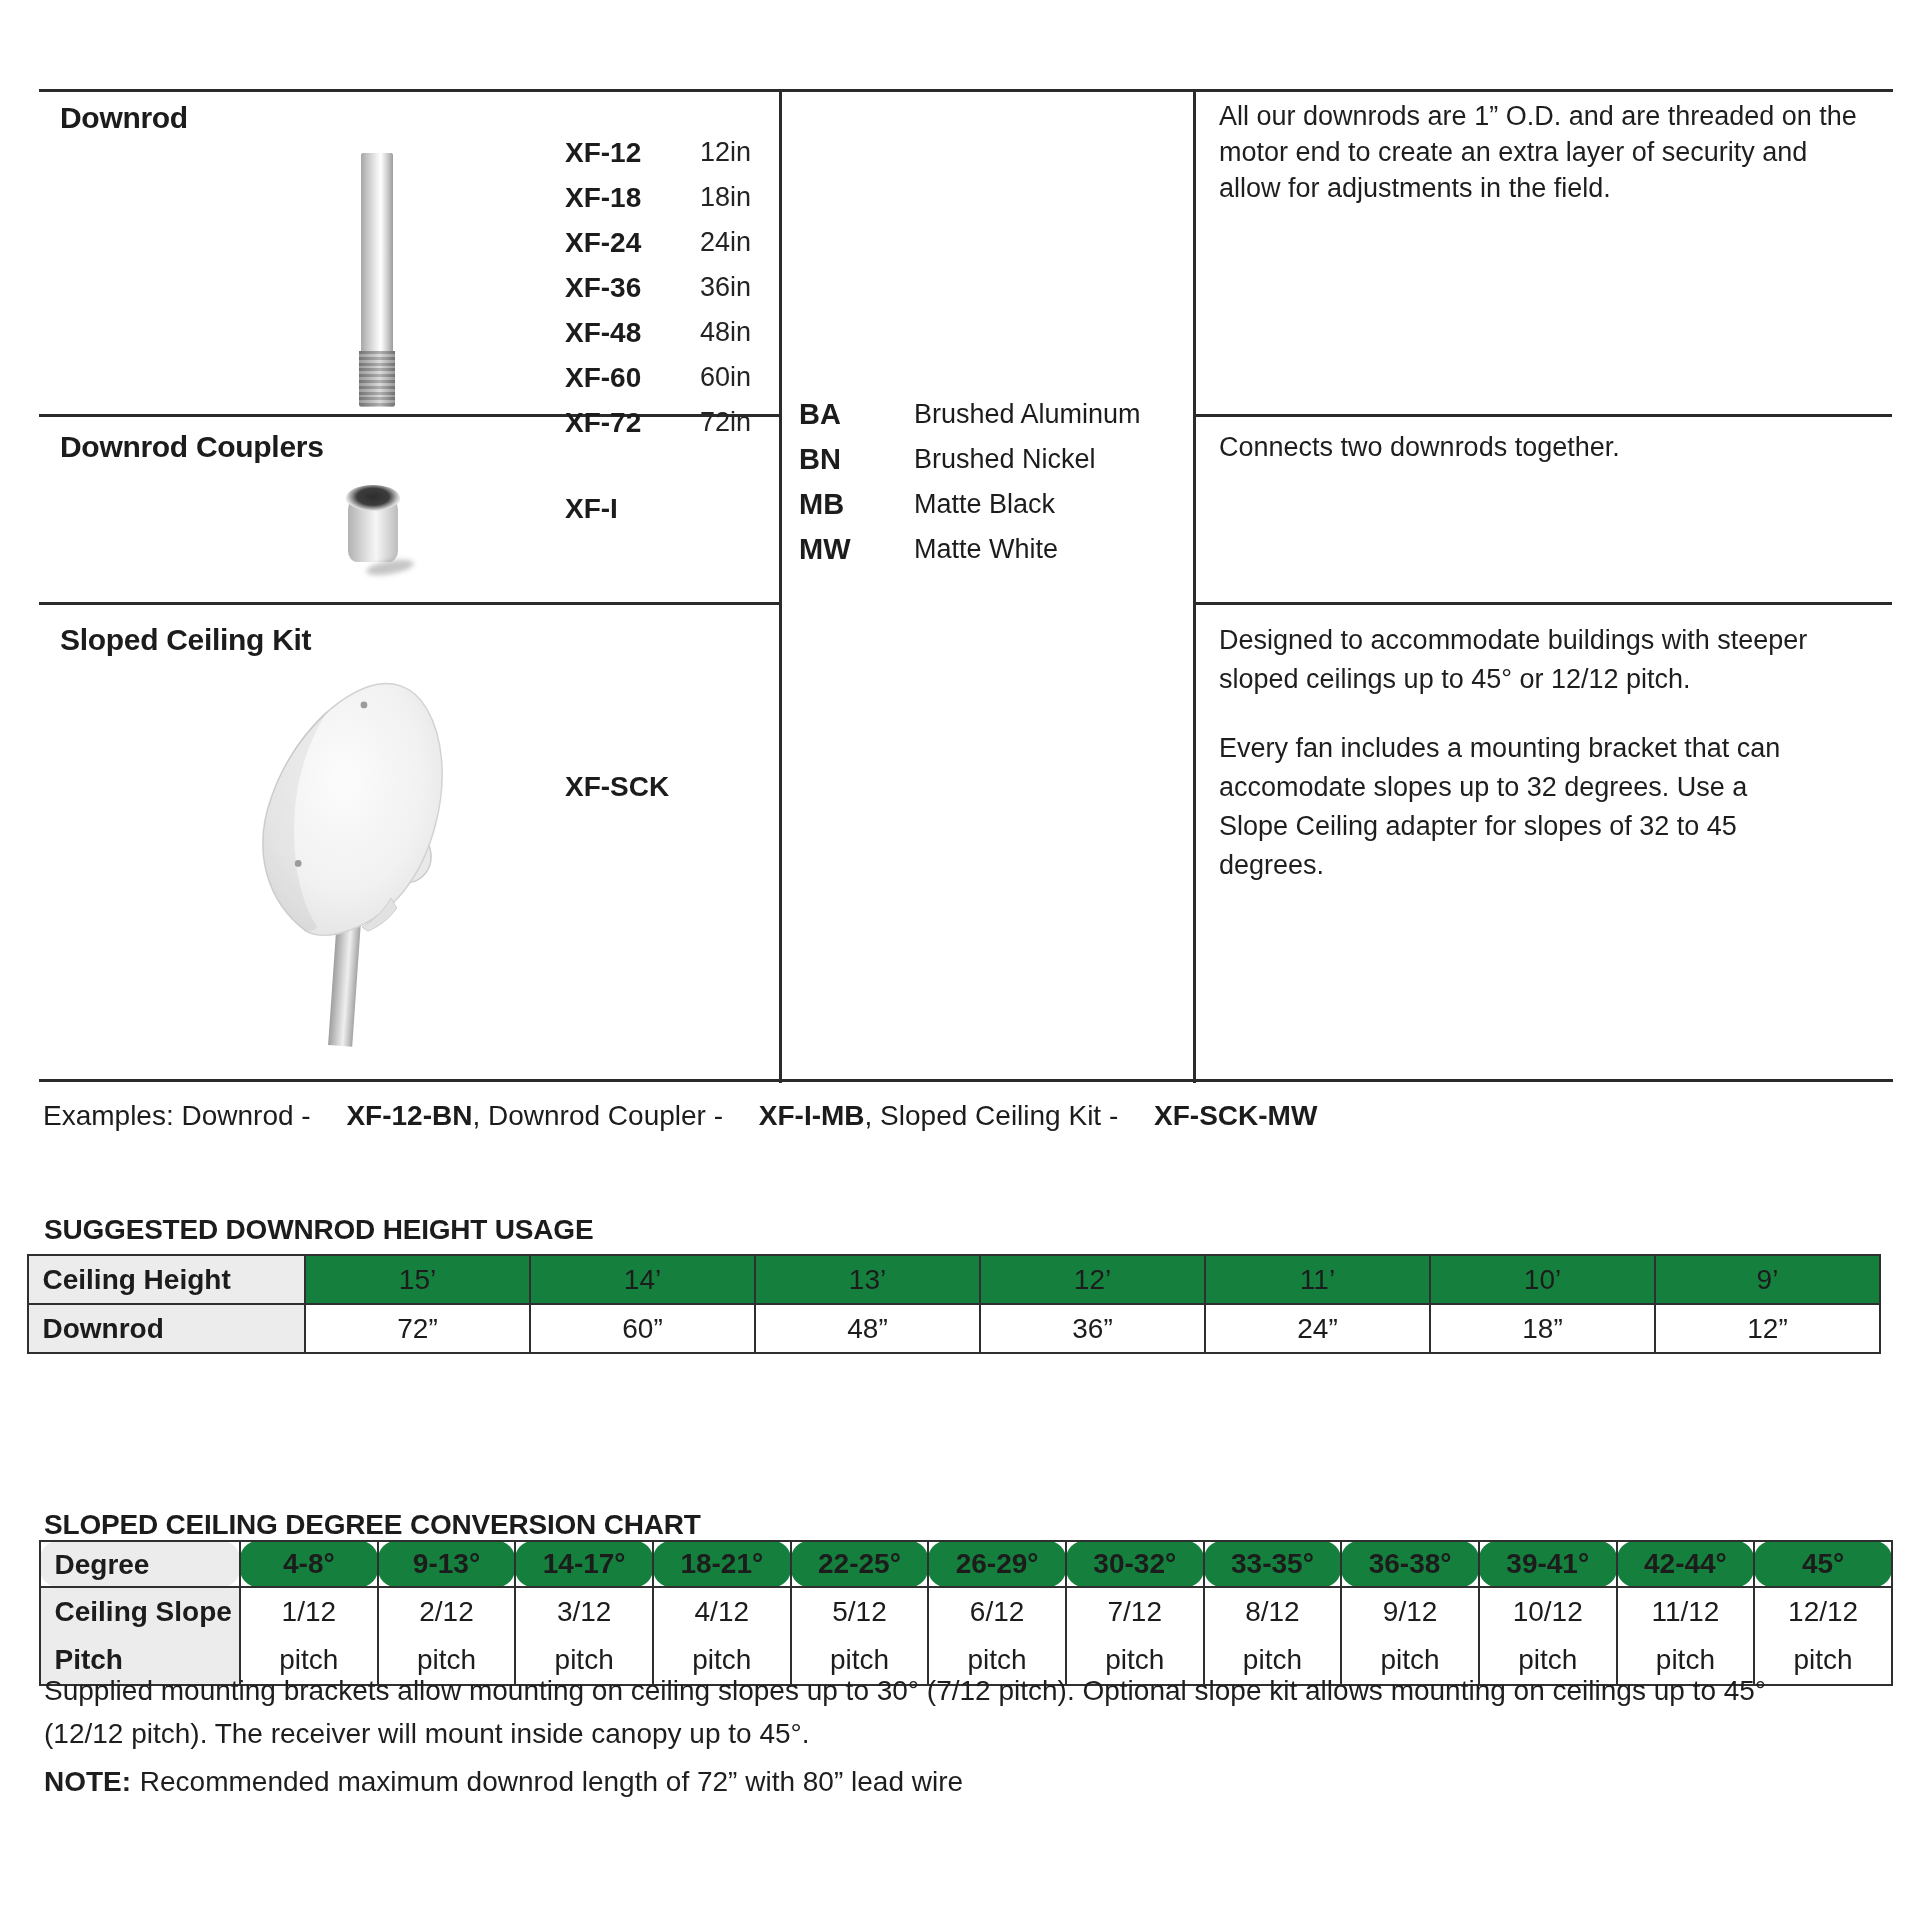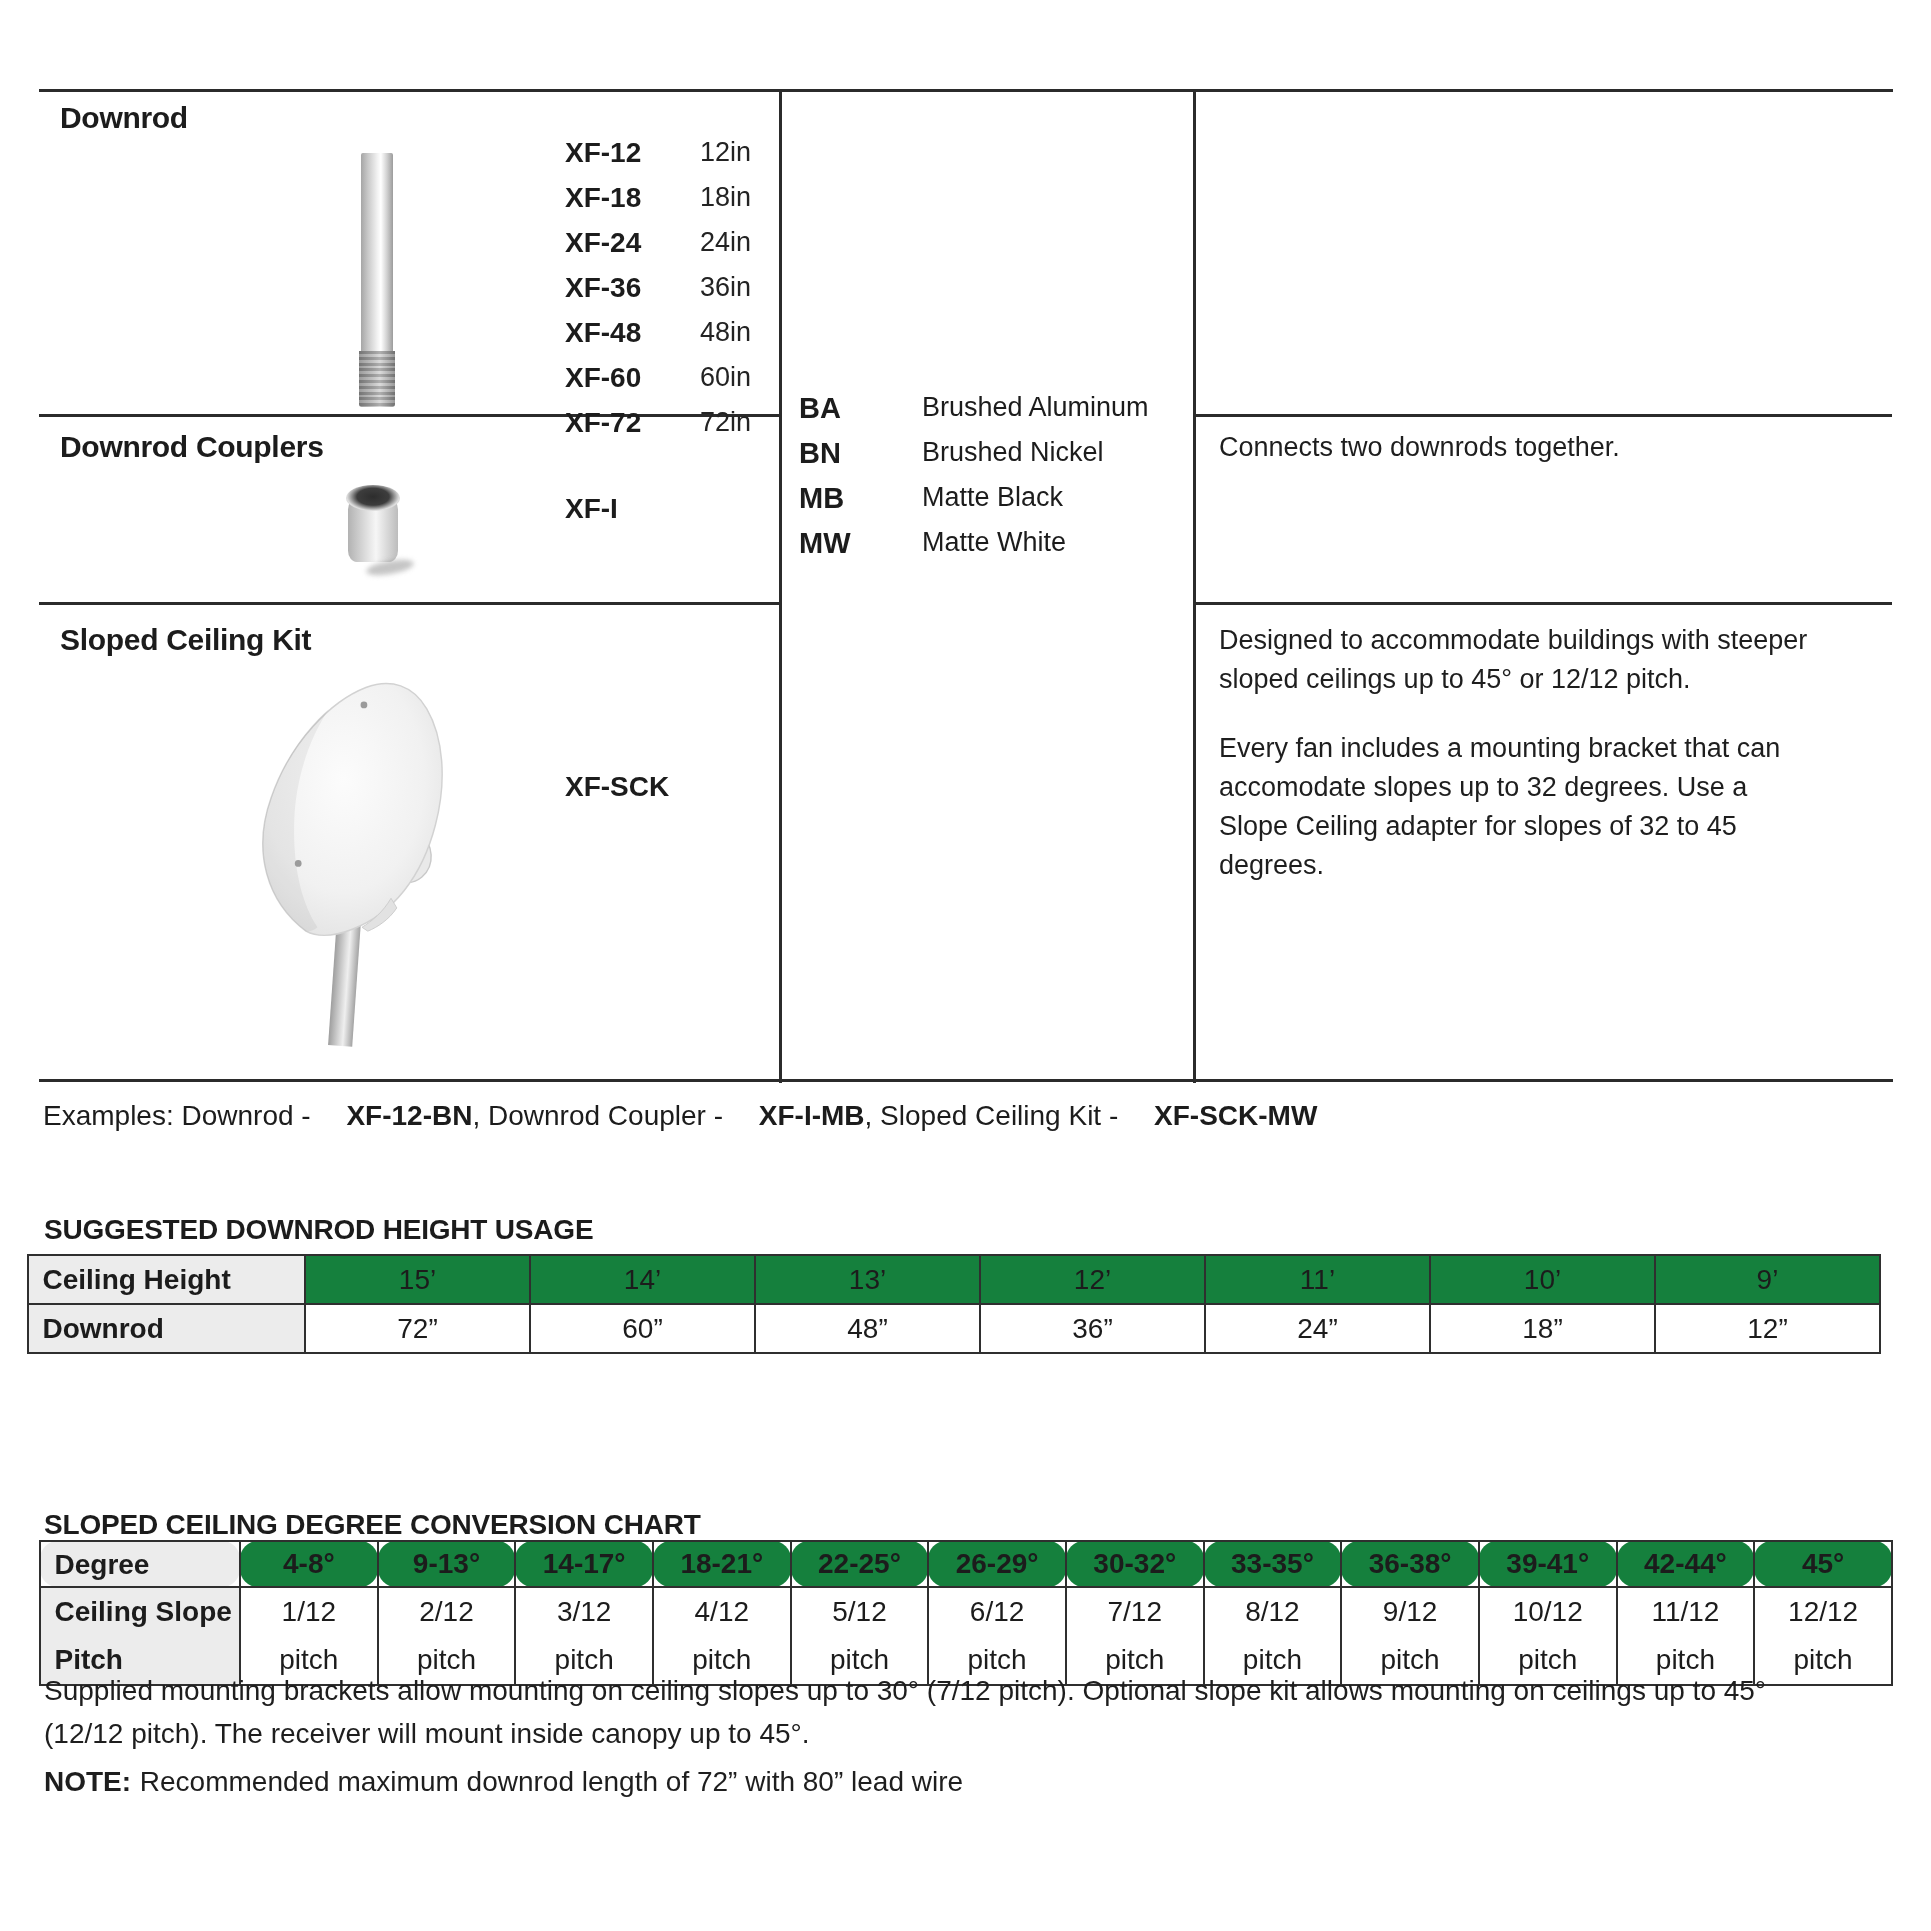--- a/index.html
+++ b/index.html
@@ -10,21 +10,21 @@
   .line{position:absolute;background:#2b2b2b;}
 
   
   .sec-title{position:absolute;font-size:30px;font-weight:bold;letter-spacing:-0.3px;}
   .model-list{position:absolute;left:565px;top:98px;margin-top:32px;}
   .model-row{display:flex;align-items:center;height:45px;}
   .m-code{font-weight:bold;font-size:28px;width:96px;}
   .m-size{font-size:27px;margin-left:39px;color:#232323;}
   .single-code{position:absolute;font-weight:bold;font-size:28px;}
   .finish-list{position:absolute;left:799px;top:392px;}
-  .finish-row{display:flex;align-items:flex-start;height:45px;gap:8px;}
+  .finish-row{display:flex;align-items:center;height:45px;}
   .f-code{font-weight:bold;font-size:29px;width:115px;}
   .f-name{font-size:27px;}
   .desc{position:absolute;left:1219px;font-size:27px;line-height:36px;color:#1e1e1e;}
 
   
   .rod{
     position:absolute;left:361px;top:153px;width:32px;height:254px;border-radius:1.9px;
     background:linear-gradient(90deg,#a6a6a6 0%,#c9c9c9 22%,#f3f3f3 52%,#ffffff 62%,#d3d3d3 80%,#9c9c9c 100%);
   }
   .rod .thread{
@@ -124,20 +124,21 @@
     <div class="model-row">
       <span class="m-code">XF-60</span>
       <span class="m-size">60in</span>
     </div>
     <div class="model-row">
       <span class="m-code">XF-72</span>
       <span class="m-size">72in</span>
     </div>
   </div>
 
+  <div class="desc" style="top:98px;width:657px;">All our downrods are 1” O.D. and are threaded on the motor end to create an extra layer of security and allow for adjustments in the field.</div>
 
   <div class="finish-list">
     <div class="finish-row">
       <span class="f-code">BA</span>
       <span class="f-name">Brushed Aluminum</span>
     </div>
     <div class="finish-row">
       <span class="f-code">BN</span>
       <span class="f-name">Brushed Nickel</span>
     </div>

